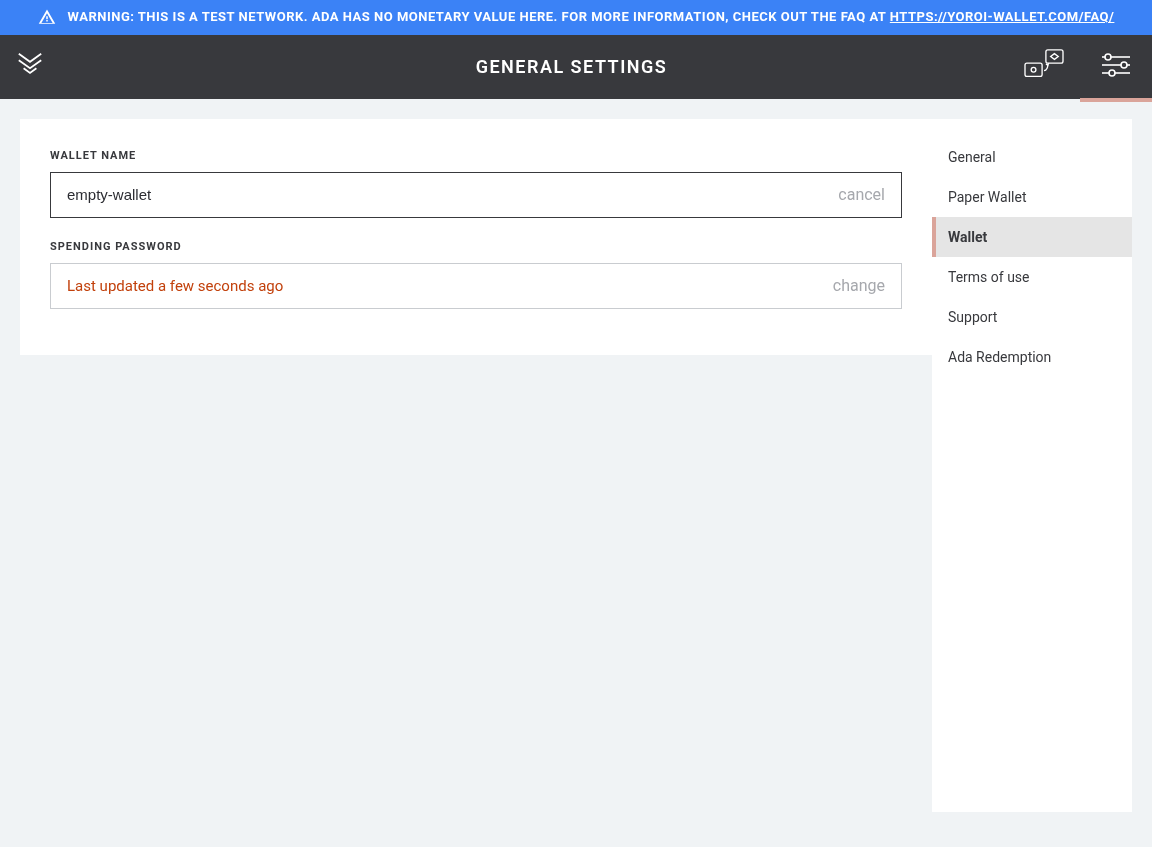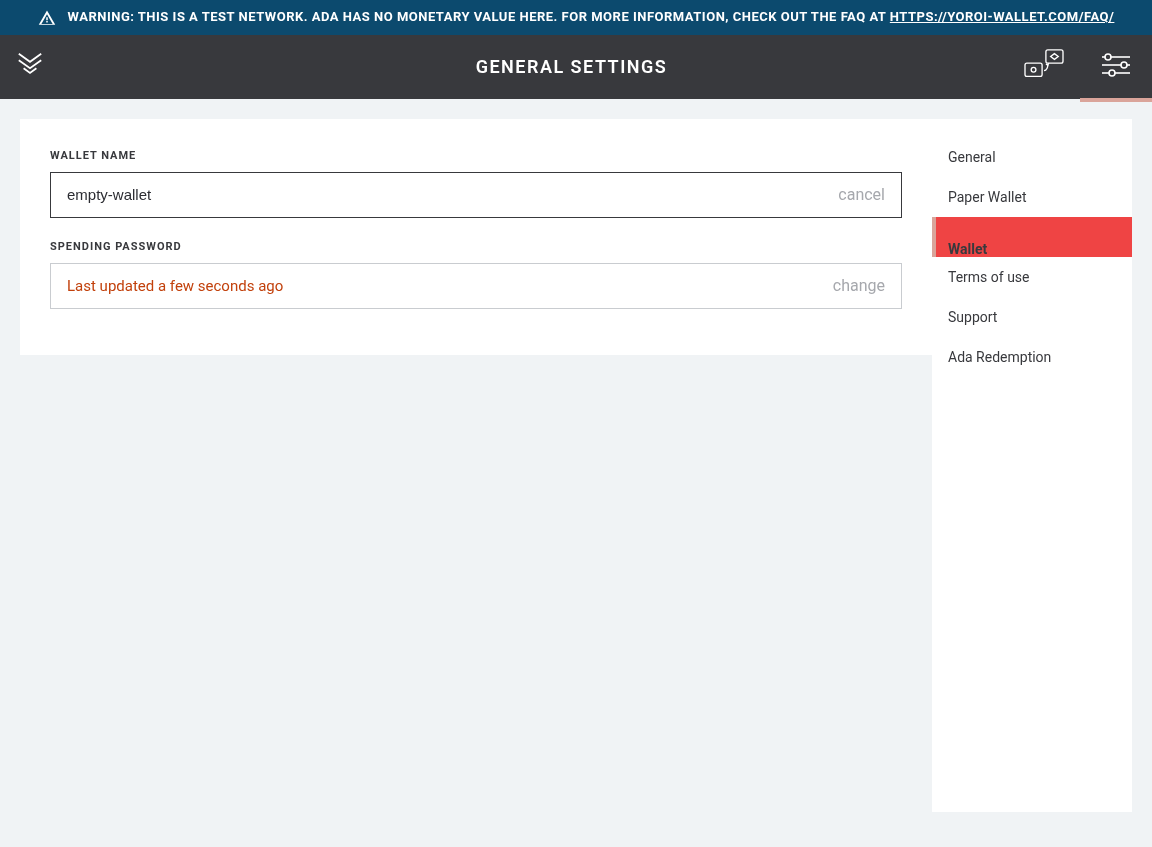--- a/index.html
+++ b/index.html
@@ -1,26 +1,26 @@
 <!DOCTYPE html>
 <html><head>
 <meta charset="utf-8">
 <style>
   * { box-sizing: border-box; margin: 0; padding: 0; }
   html, body { width: 1152px; height: 847px; font-family: -apple-system, BlinkMacSystemFont, "Segoe UI", Roboto, Helvetica, Arial, sans-serif; background: #f0f3f5; color: #2b2c32; }
   .warning-banner {
     width: 100%;
-    background: #0c4a6e;
+    background: #3b82f6;
     color: #ffffff;
     font-size: 13px;
     font-weight: 700;
     letter-spacing: 0.5px;
     padding: 7px 20px;
     display: flex;
-    align-items: center;
+    align-items: flex-start;
     justify-content: center;
     gap: 12px;
     line-height: 1.6;
   }
   .warning-banner .icon-wrap { flex: 0 0 auto; display:flex; align-items:center; padding-top:1px; }
   .warning-banner .msg { text-align: center; max-width: 1080px; }
   .warning-banner a { color: #ffffff; text-decoration: underline; }
 
   .topbar {
     width: 100%;
@@ -85,21 +85,21 @@
   .side-item {
     padding: 0 12px;
     height: 40px;
     display:flex; align-items:center;
     font-size:14px;
     color:#38393d;
     cursor:pointer;
     border-left: 4px solid transparent;
   }
   .side-item.first { margin-top: 18px; }
-  .side-item.active { background:#ef4444; border-left-color:#daa49a; font-weight:700;align-items:flex-end; }
+  .side-item.active { background:#e5e5e5; border-left-color:#daa49a; font-weight:700; }
 </style>
 </head>
 <body>
 
 <div class="warning-banner">
   <span class="icon-wrap">
     <svg width="18" height="18" viewBox="0 0 24 24" fill="#ffffff">
         <path d="M12 2 1 21h22L12 2zm0 5 7.5 13h-15L12 7zm-1 4v4h2v-4h-2zm0 5v2h2v-2h-2z"></path>
       </svg>
   </span>

